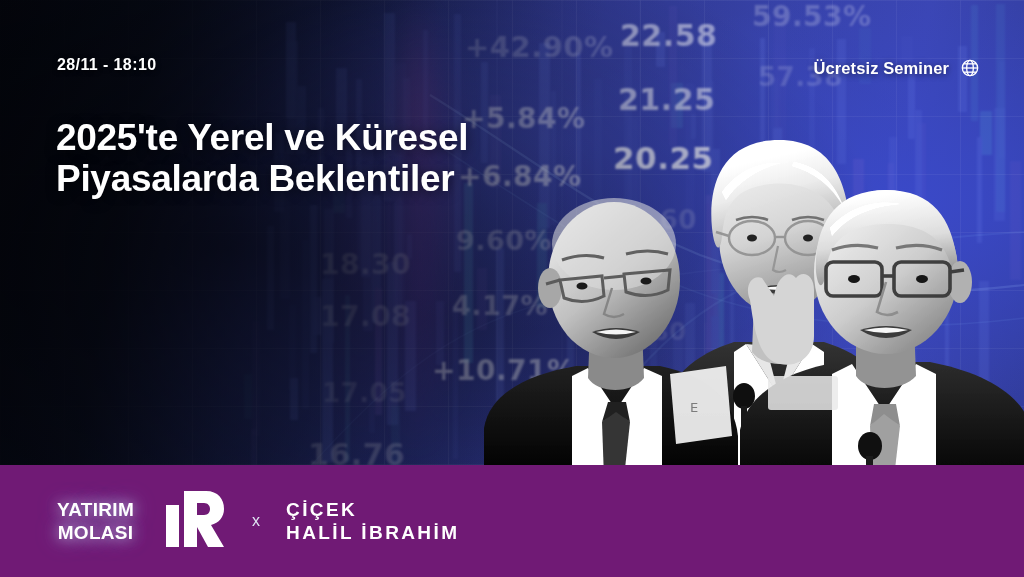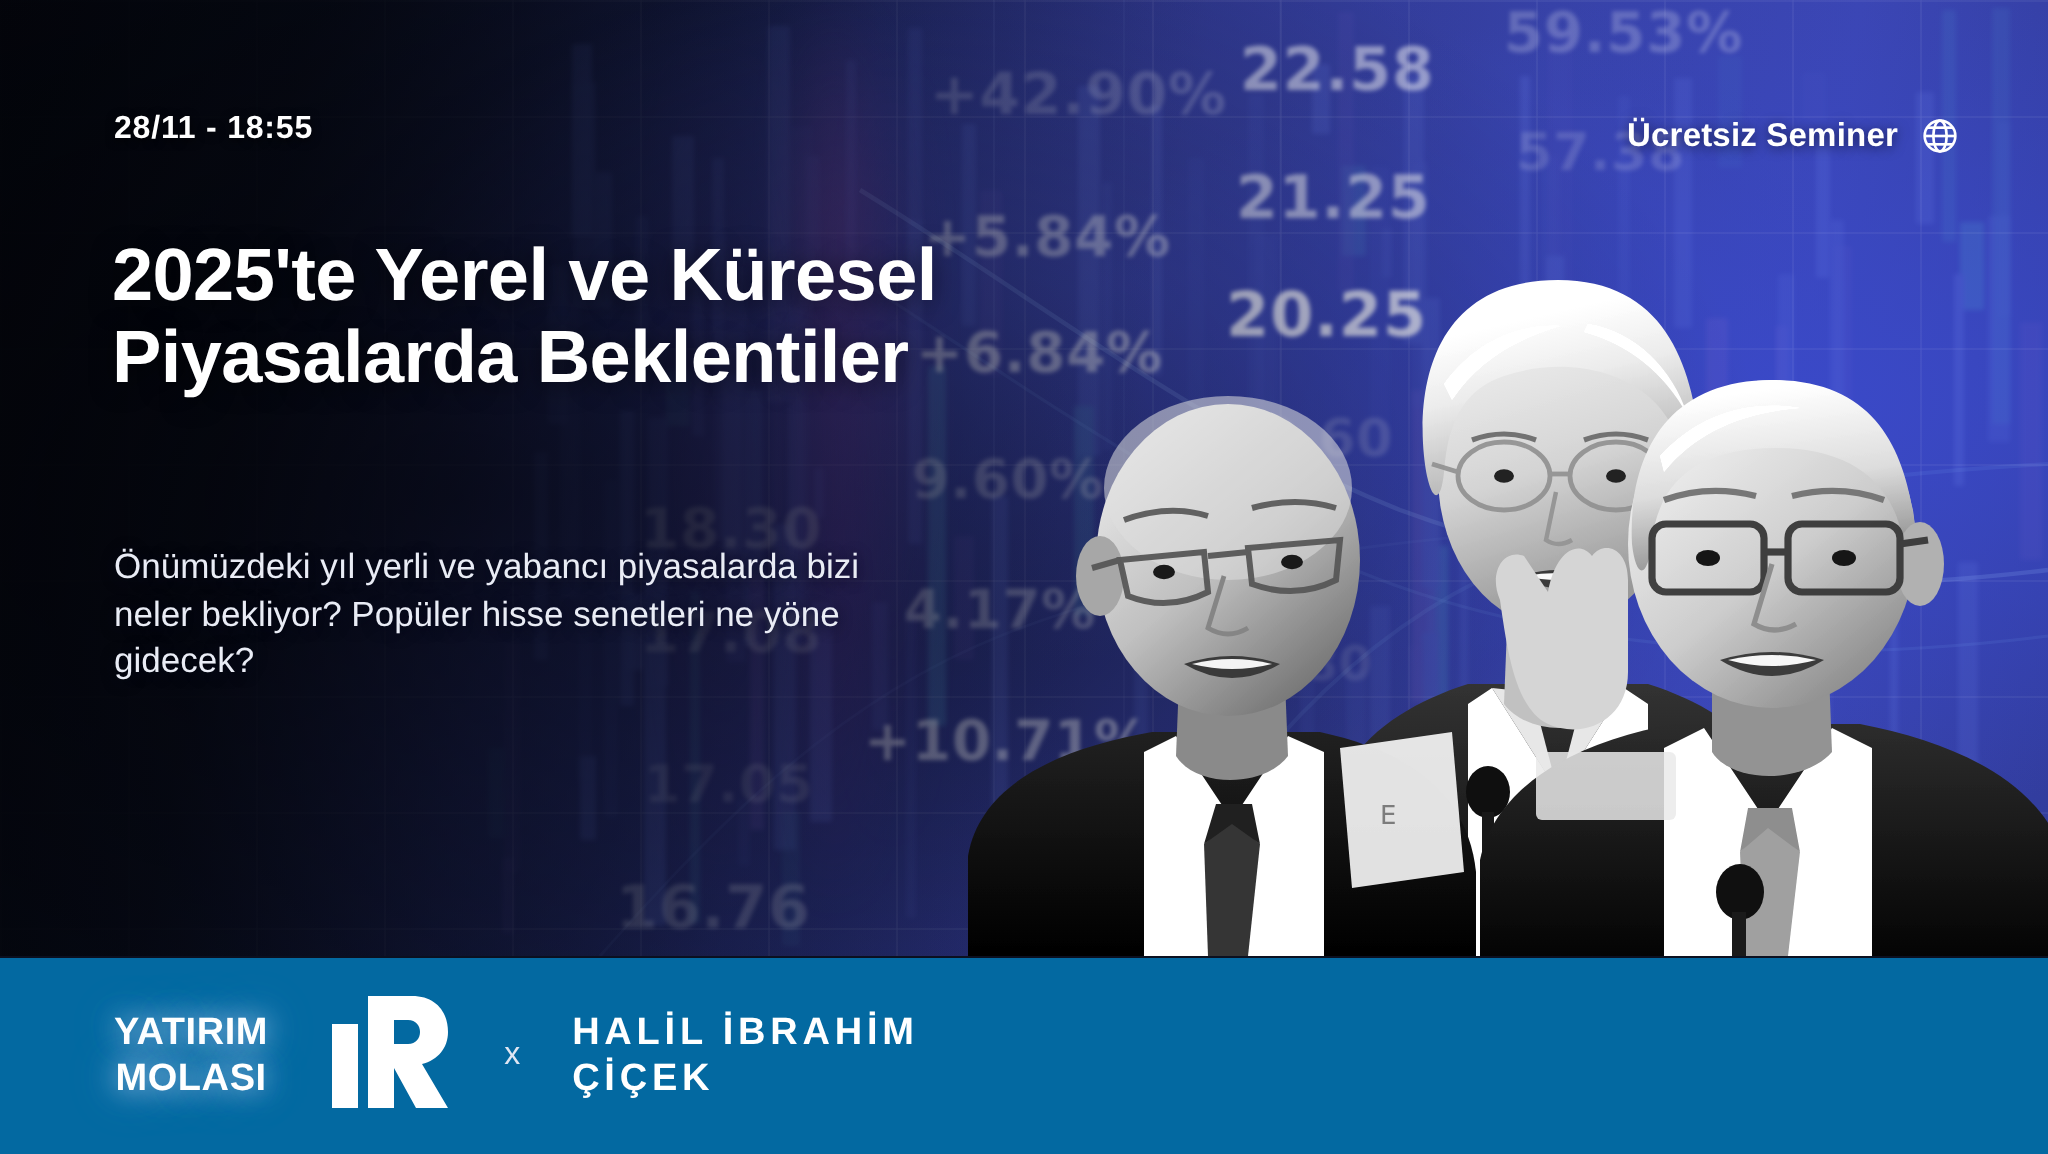--- a/index.html
+++ b/index.html
@@ -68,21 +68,21 @@
   .para { position:absolute; left:57px; color:#e9ecf5; font-size:17.5px; line-height:23.5px;
           font-weight:400; max-width:400px; text-shadow:0 1px 7px rgba(5,8,25,.75); }
   .para.p1 { top:272px; }
   .para.p2 { top:366px; }
 
   
   .people { position:absolute; right:0; top:0; width:540px; height:478px; overflow:hidden; }
   .person { position:absolute; filter:grayscale(1) contrast(1.12) brightness(1.02); }
 
   
-  .footer { position:absolute; left:0; right:0; bottom:0; height:98px; background:#0369a1;
+  .footer { position:absolute; left:0; right:0; bottom:0; height:112px; background:#701a75;
             display:flex; align-items:center; }
   .brand { margin-left:57px; color:#fff; font-size:19px; font-weight:700; line-height:23px;
            text-align:center; letter-spacing:.3px; text-shadow:0 0 14px rgba(210,225,255,.85), 0 0 26px rgba(160,190,255,.45); }
   .logo { margin-left:30px; width:62px; height:60px; }
   .xsep { margin-left:26px; color:#dfe6f3; font-size:16px; font-weight:400; }
   .speaker { margin-left:26px; }
   .speaker-name { color:#fff; font-size:19px; font-weight:700; letter-spacing:2.4px; line-height:23px; }
   .speaker-role { color:#eef2fa; font-size:15px; font-style:italic; font-weight:700; margin-top:3px; letter-spacing:.1px; }
 </style>
 </head>
@@ -410,53 +410,52 @@
         <path d="M16,122 C10,108 18,96 28,100 L40,118 C44,96 56,92 62,100 C68,92 80,96 80,112 L80,158 C80,182 58,192 40,184 C24,176 20,150 16,122 Z" fill="#cfc7c0"></path>
 
         <ellipse cx="136" cy="268" rx="12" ry="14" fill="#1c1c1c"></ellipse>
         <rect x="132" y="278" width="7" height="22" fill="#242424"></rect>
 
         <rect x="34" y="198" width="70" height="34" rx="3" fill="#d9d9d9" opacity=".85"></rect>
       </svg>
     </div>
   </div>
 
-  <div class="datetime">28/11 - 18:55</div>
+  <div class="datetime">28/11 - 18:10</div>
 
   <div class="badge">
     <span class="badge-text">Ücretsiz Seminer</span>
     <span>
       <svg class="globe" viewBox="0 0 24 24" fill="none" stroke="#ffffff" stroke-width="1.6">
         <circle cx="12" cy="12" r="9.2"></circle>
         <ellipse cx="12" cy="12" rx="4" ry="9.2"></ellipse>
         <line x1="2.8" y1="12" x2="21.2" y2="12"></line>
         <line x1="4.3" y1="7" x2="19.7" y2="7"></line>
         <line x1="4.3" y1="17" x2="19.7" y2="17"></line>
       </svg>
     </span>
   </div>
 
   <h1 class="title">2025'te Yerel ve Küresel Piyasalarda Beklentiler</h1>
 
-  <p class="para p1">Önümüzdeki yıl yerli ve yabancı piyasalarda bizi neler bekliyor? Popüler hisse senetleri ne yöne gidecek?</p>
 
   <div class="footer">
     <div class="brand">
       <div>YATIRIM</div>
       <div>MOLASI</div>
     </div>
 
     <span>
       <svg class="logo" viewBox="0 0 62 60">
         <rect x="2" y="16" width="13" height="42" fill="#ffffff"></rect>
         <path d="M20,2 L42,2 C54,2 60,10 60,20 C60,28 55,34 47,36 L60,58 L44,58 L33,38 L33,26 L40,26 C44,26 46,23 46,20 C46,17 44,14 40,14 L20,14 Z" fill="#ffffff"></path>
         <rect x="20" y="2" width="13" height="56" fill="#ffffff"></rect>
       </svg>
     </span>
 
     <span class="xsep">x</span>
 
     <div class="speaker">
+      <div class="speaker-name">ÇİÇEK</div>
       <div class="speaker-name">HALİL İBRAHİM</div>
-      <div class="speaker-name">ÇİÇEK</div>
     </div>
   </div>
 </div>
 
 </body></html>

